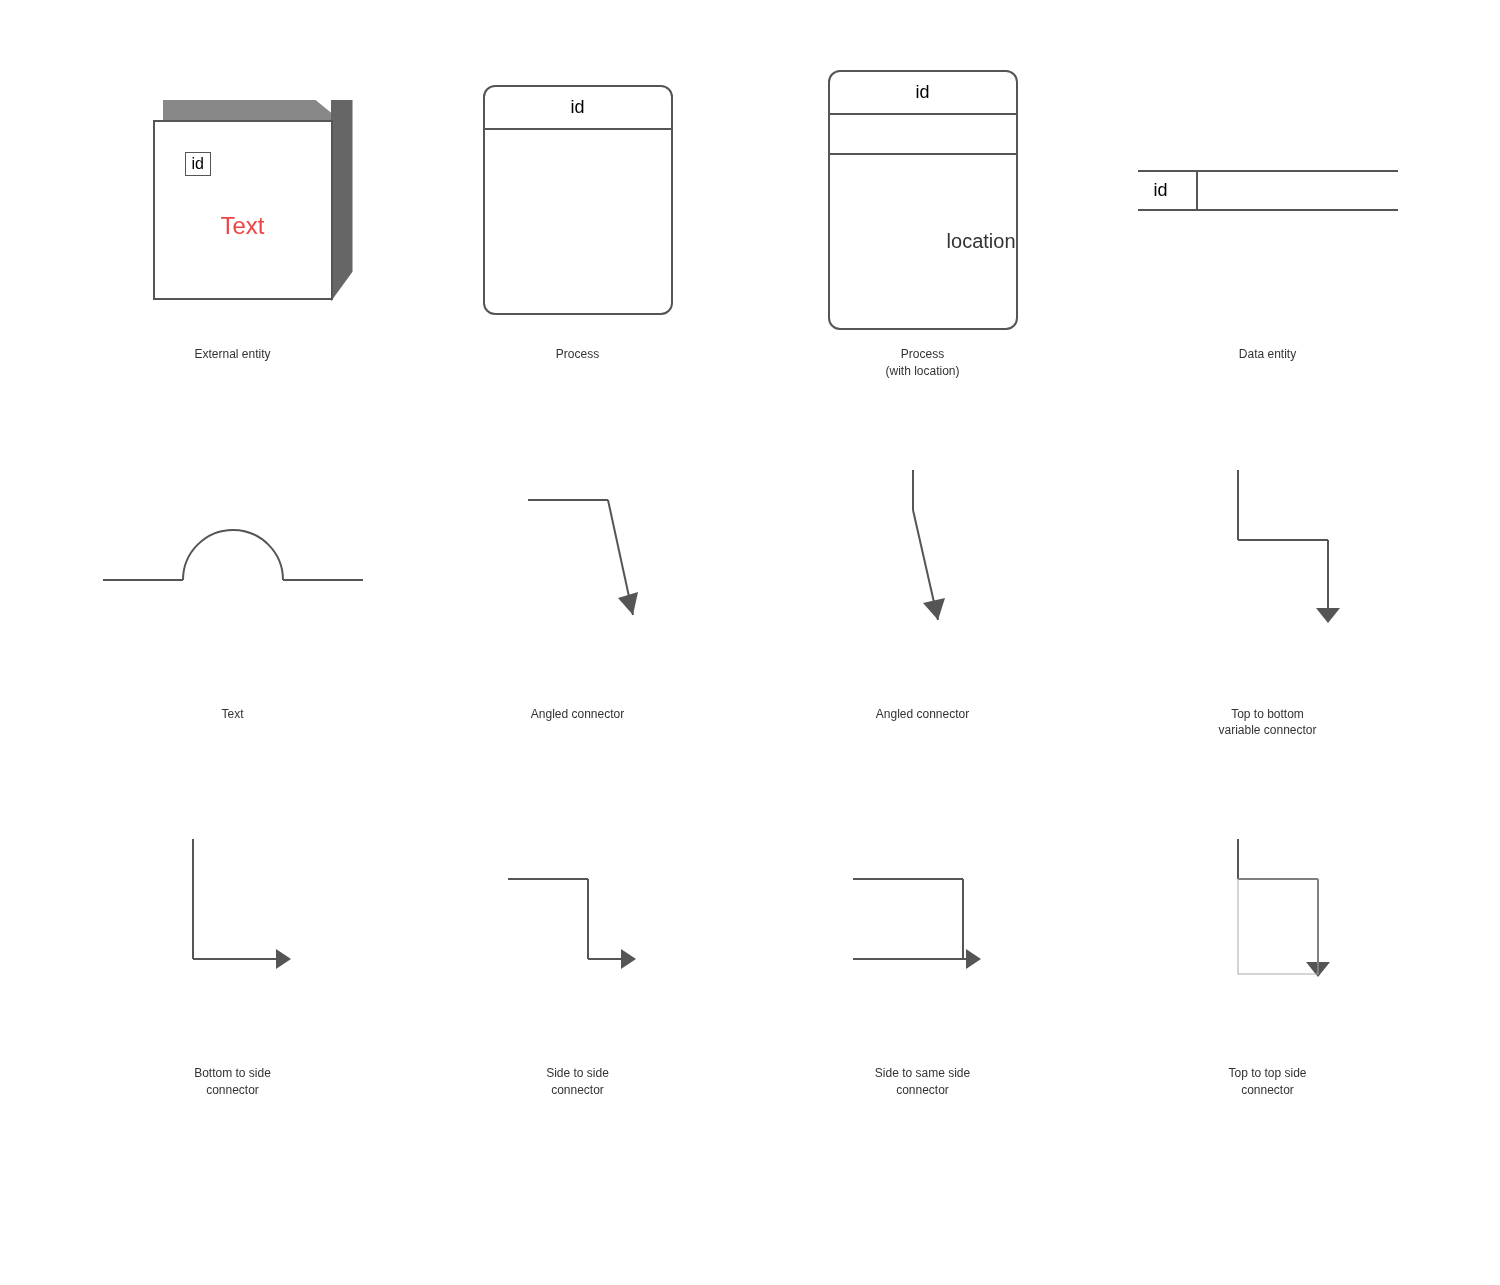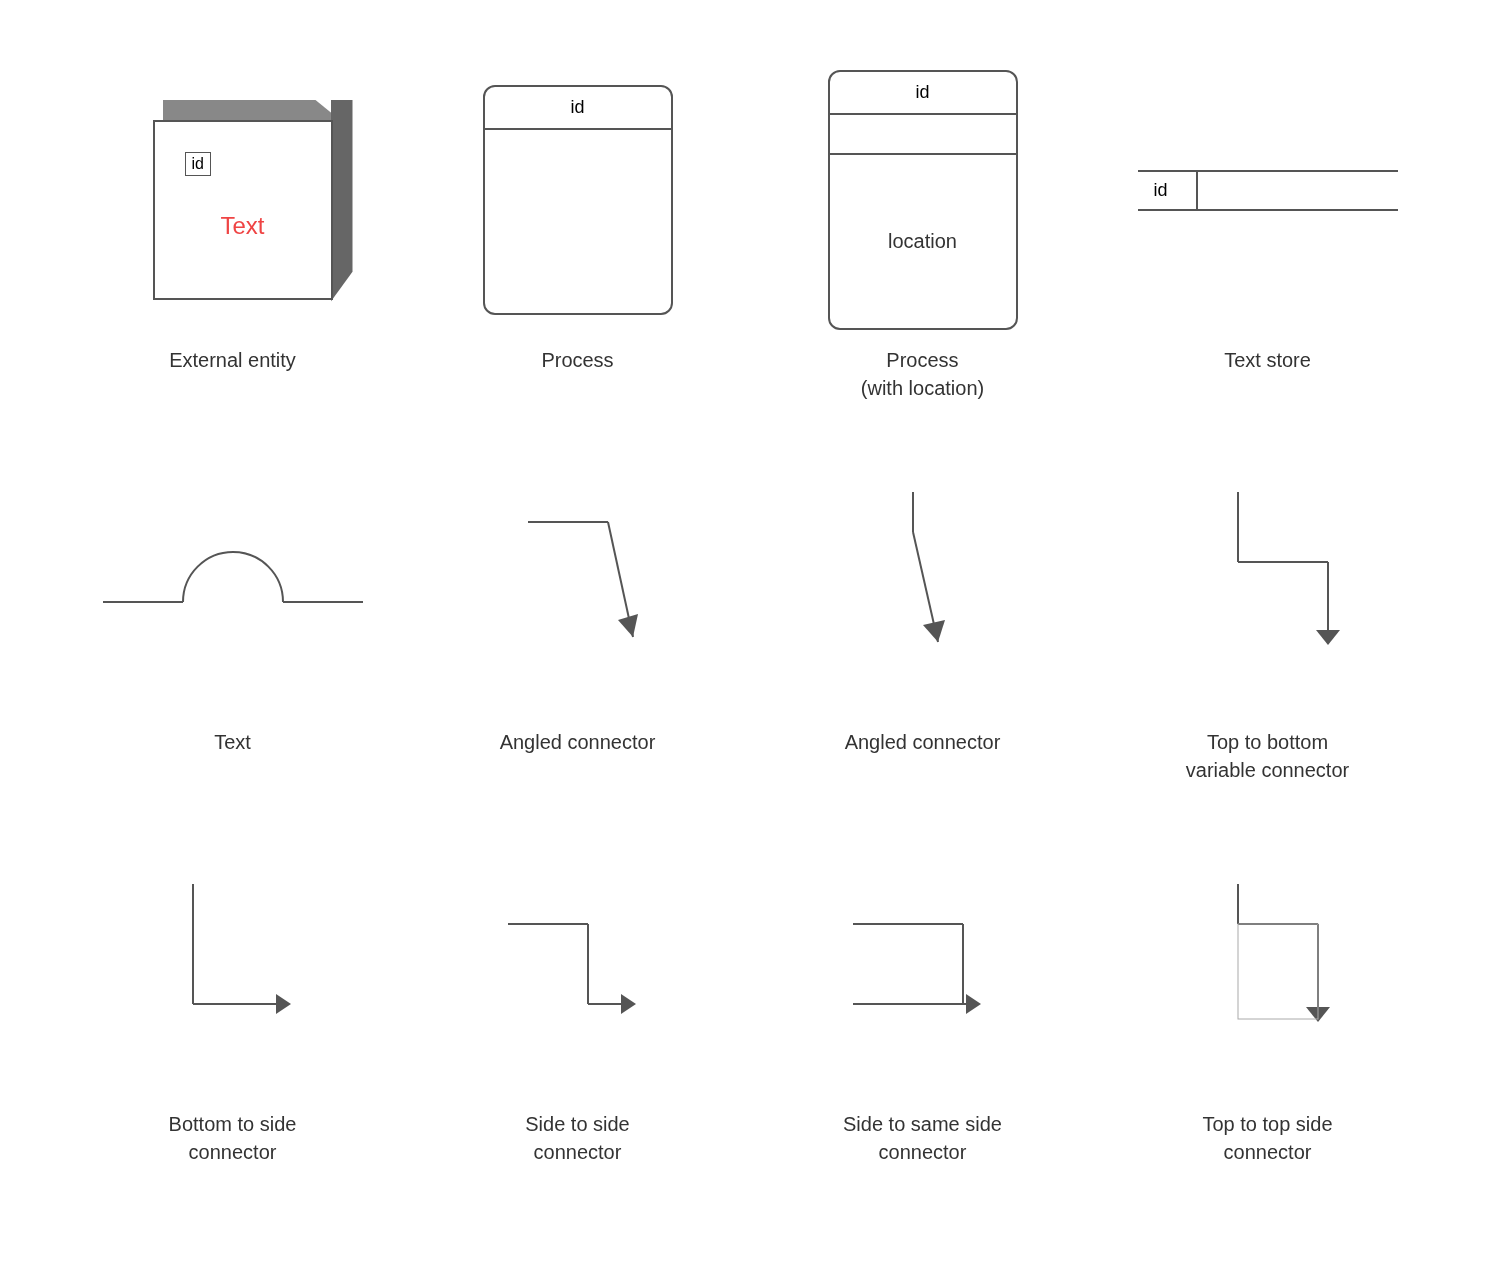--- a/index.html
+++ b/index.html
@@ -29,21 +29,21 @@
 
     .shape-container {
       display: flex;
       align-items: center;
       justify-content: center;
       height: 260px;
     }
 
     .label {
       text-align: center;
-      font-size: 20px;
+      font-size: 12px;
       color: #333;
       margin-top: 16px;
       line-height: 1.4;
     }
 
     
     .external-entity {
       position: relative;
       width: 200px;
       height: 200px;
@@ -137,21 +137,21 @@
     }
     .process-location-box .pl-top {
       height: 40px;
       border-bottom: 2px solid #555;
       flex-shrink: 0;
     }
     .process-location-box .pl-body {
       flex: 1;
       display: flex;
       align-items: center;
-      justify-content: center;
+      justify-content: flex-end;
       font-size: 20px;
       color: #333;
     }
 
     
     .data-store {
       width: 260px;
       height: 60px;
       display: flex;
       flex-direction: column;
@@ -264,21 +264,21 @@
   <div class="diagram-cell">
     <div class="shape-container">
       <div class="data-store">
         <div class="ds-row">
           <div class="ds-id">id</div>
           <div class="ds-content"></div>
         </div>
         <div class="ds-bottom"></div>
       </div>
     </div>
-    <div class="label">Text store</div>
+    <div class="label">Data entity</div>
   </div>
 
   <div class="diagram-cell">
     <div class="shape-container">
       <svg class="jump-svg" viewBox="0 0 280 120">
         <line x1="10" y1="80" x2="90" y2="80" stroke="#555" stroke-width="2"></line>
         <path d="M 90 80 A 50 50 0 0 1 190 80" fill="none" stroke="#555" stroke-width="2"></path>
         <line x1="190" y1="80" x2="270" y2="80" stroke="#555" stroke-width="2"></line>
       </svg>
     </div>

